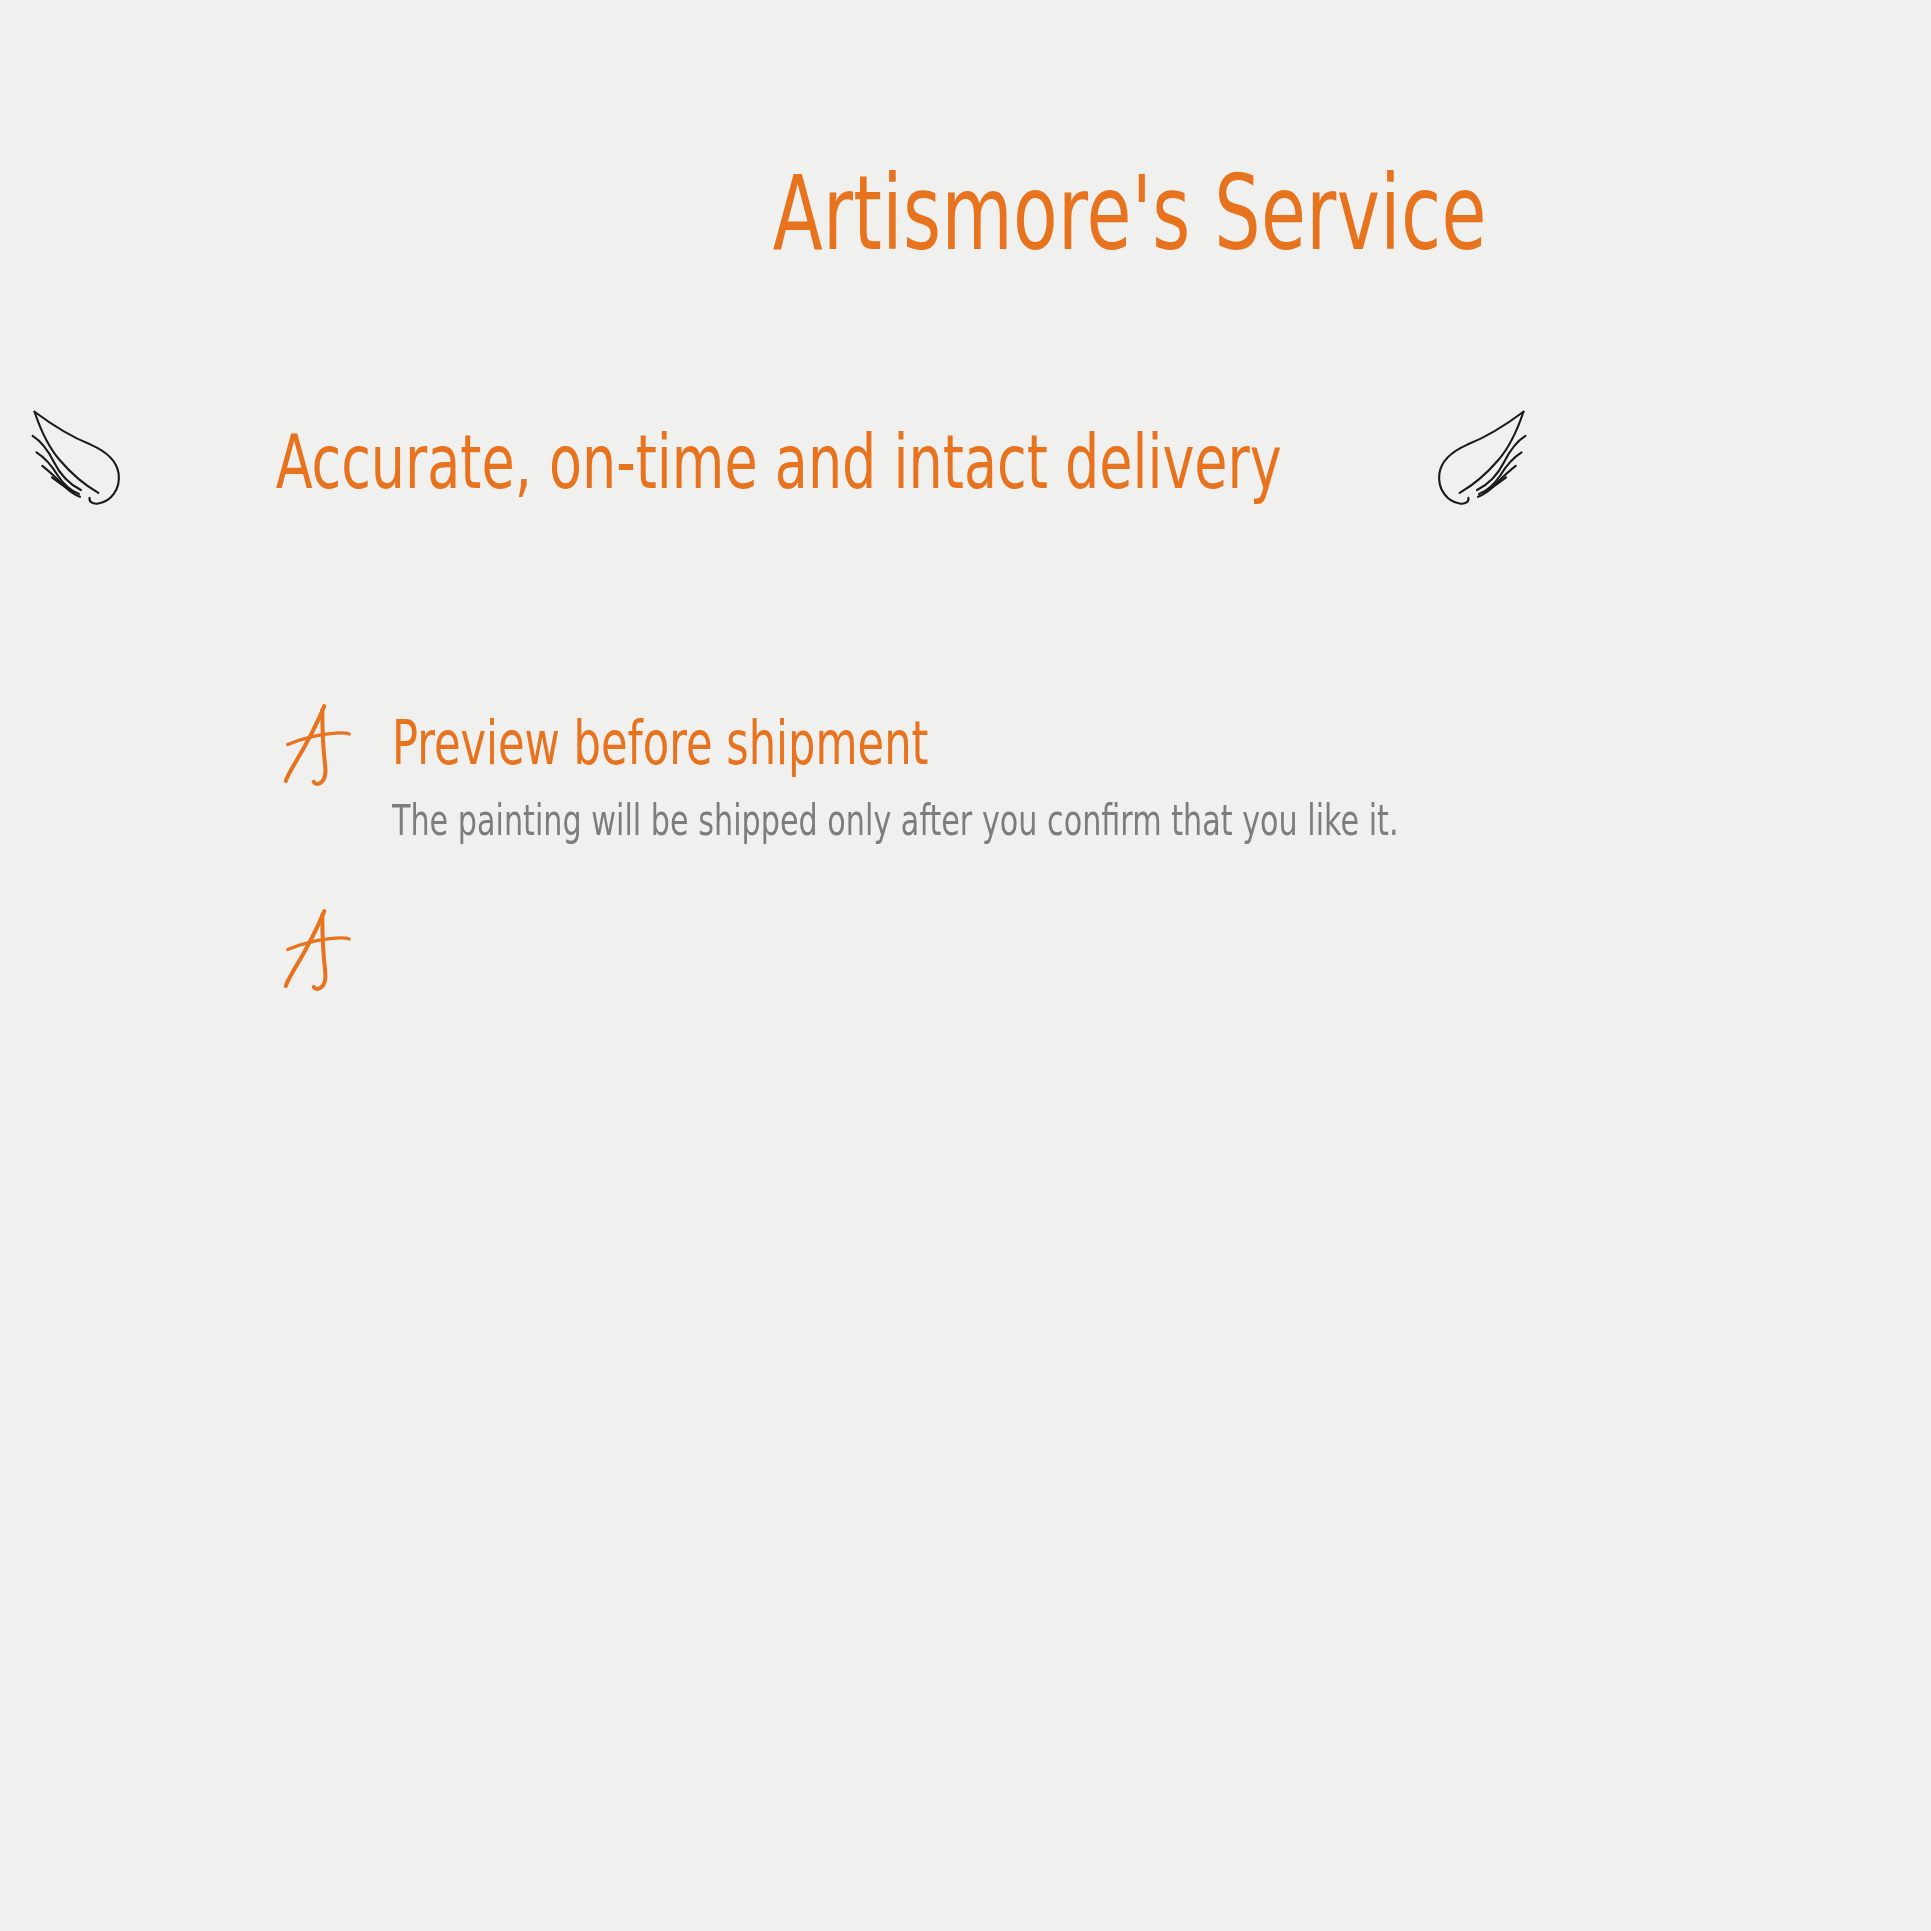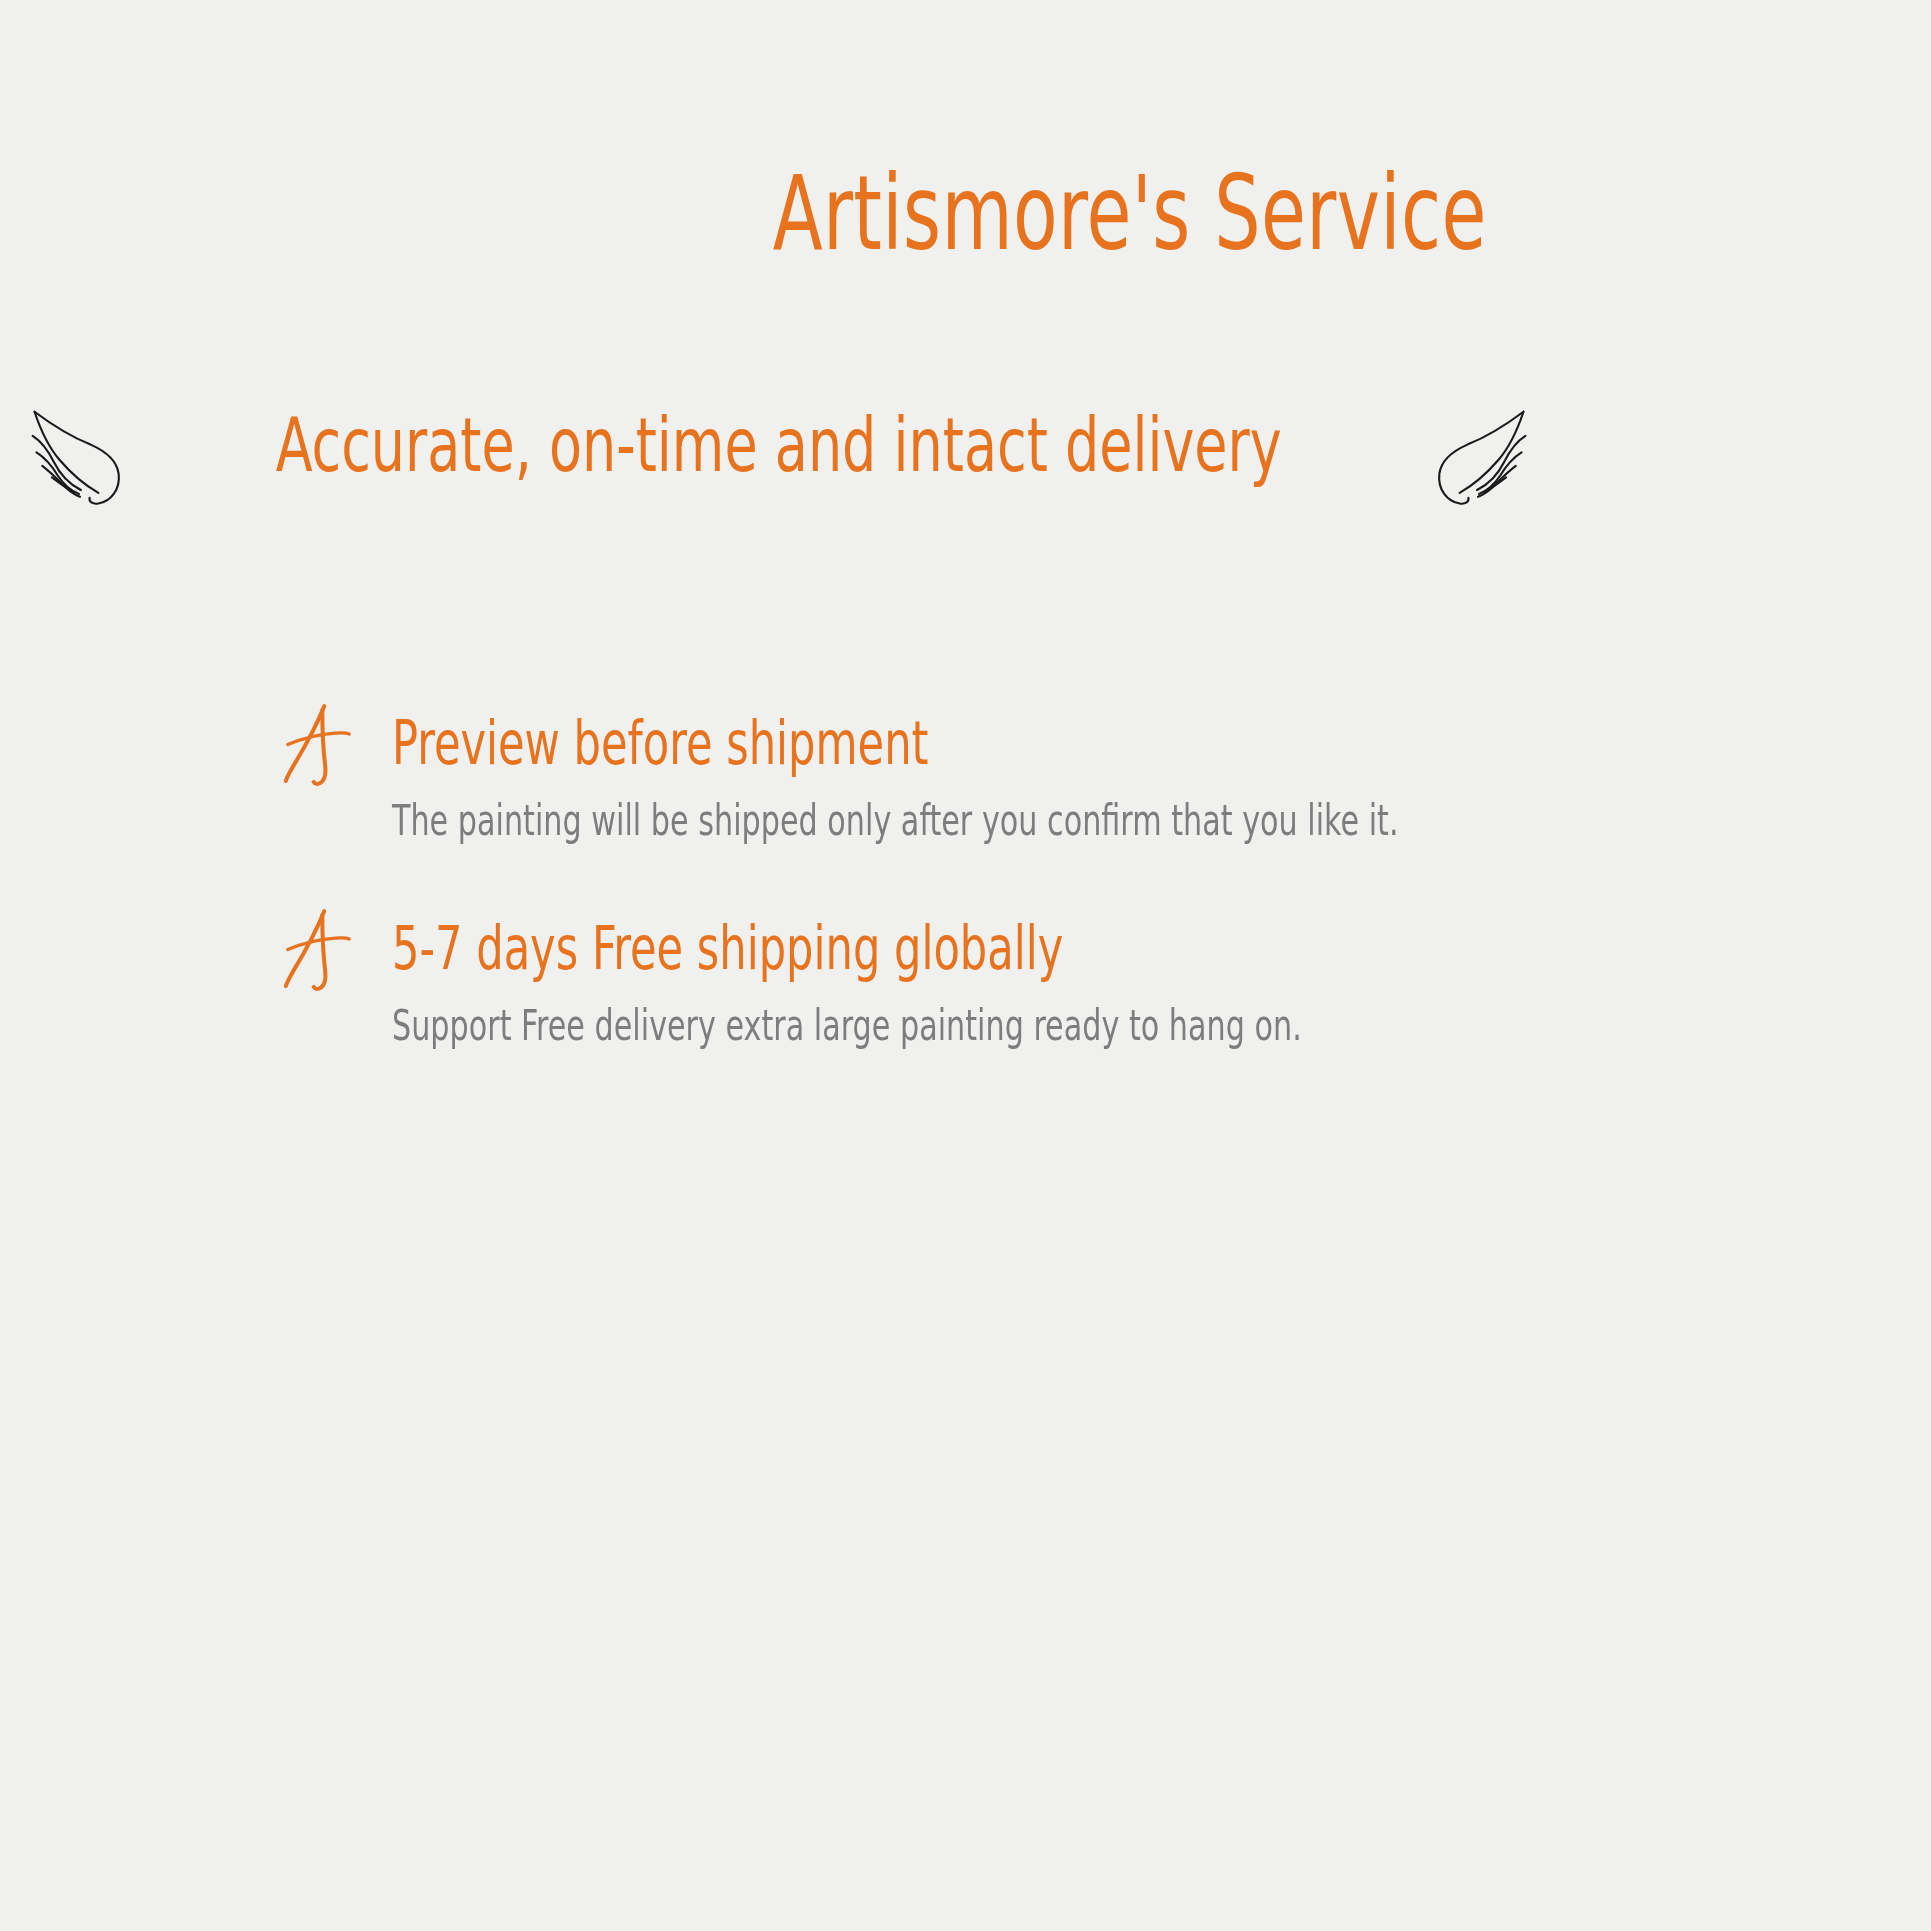--- a/index.html
+++ b/index.html
@@ -44,20 +44,21 @@
     display: inline-block;
   }
 
   
   .subtitle-row {
     position: absolute;
     top: 404px;
     left: 0;
     width: 1558px;
     display: flex;
+    align-items: center;
     justify-content: center;
     gap: 9.7px;
   }
   .wing {
     width: 116px;
     height: 116px;
     flex: 0 0 auto;
     display: block;
   }
   .wing.right { transform: scaleX(-1); }
@@ -182,23 +183,19 @@
     </div>
 
     <div class="feature">
       <svg class="feature-mark" viewBox="0 0 74 86">
         <g fill="none" stroke="#e8731e" stroke-linecap="round" stroke-linejoin="round">
           <path d="M44 2 C 36 22, 24 44, 12 64 C 8 71, 5 76, 4 80" stroke-width="4.2"></path>
           <path d="M42 6 C 42 26, 43 48, 45 64 C 46 73, 45 79, 40 82 C 37 84, 34 83, 33 81" stroke-width="4.2"></path>
           <path d="M6 42 C 20 36, 40 31, 56 30 C 63 29.6, 68 30, 70 31" stroke-width="3.4"></path>
         </g>
       </svg>
-      <div class="feature-body">
-        <span class="feature-title">5-7 days Free shipping globally</span>
-        <span class="feature-desc">Support Free delivery extra large painting ready to hang on.</span>
-      </div>
     </div>
 
 
   </div>
 
 </div>
 
 
 </body></html>

